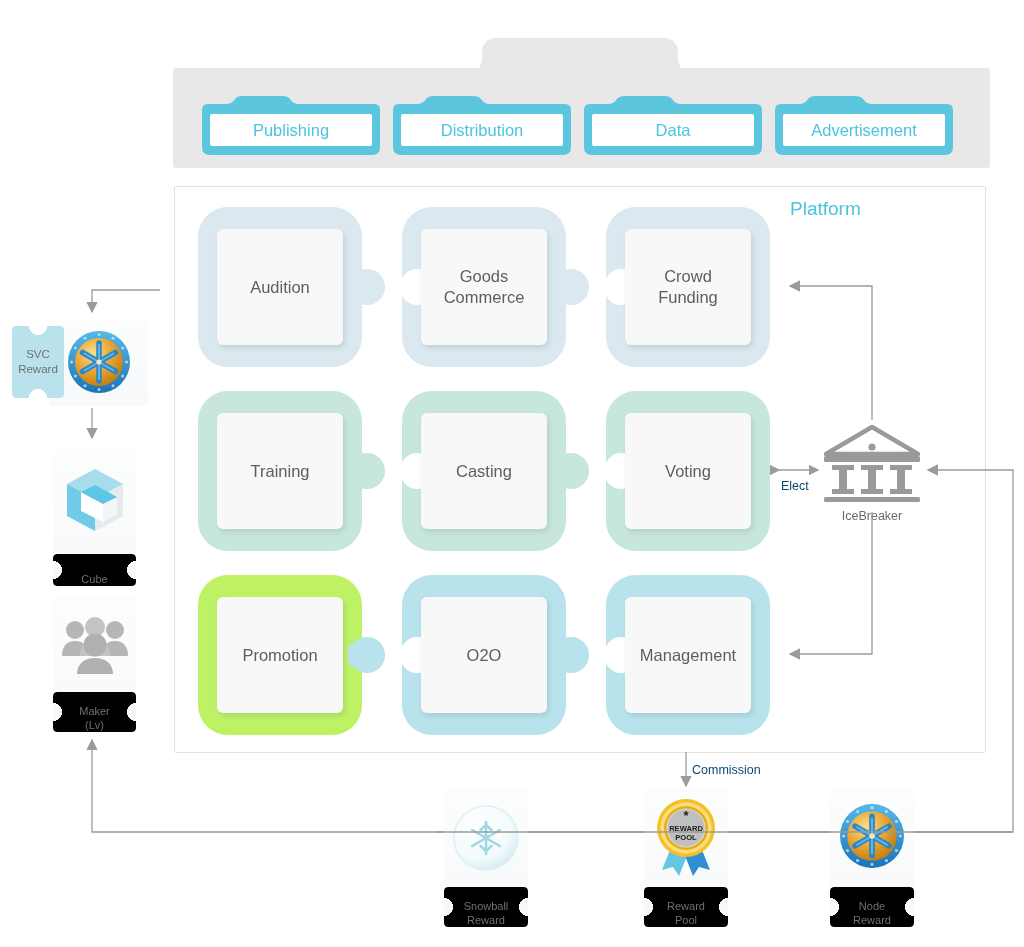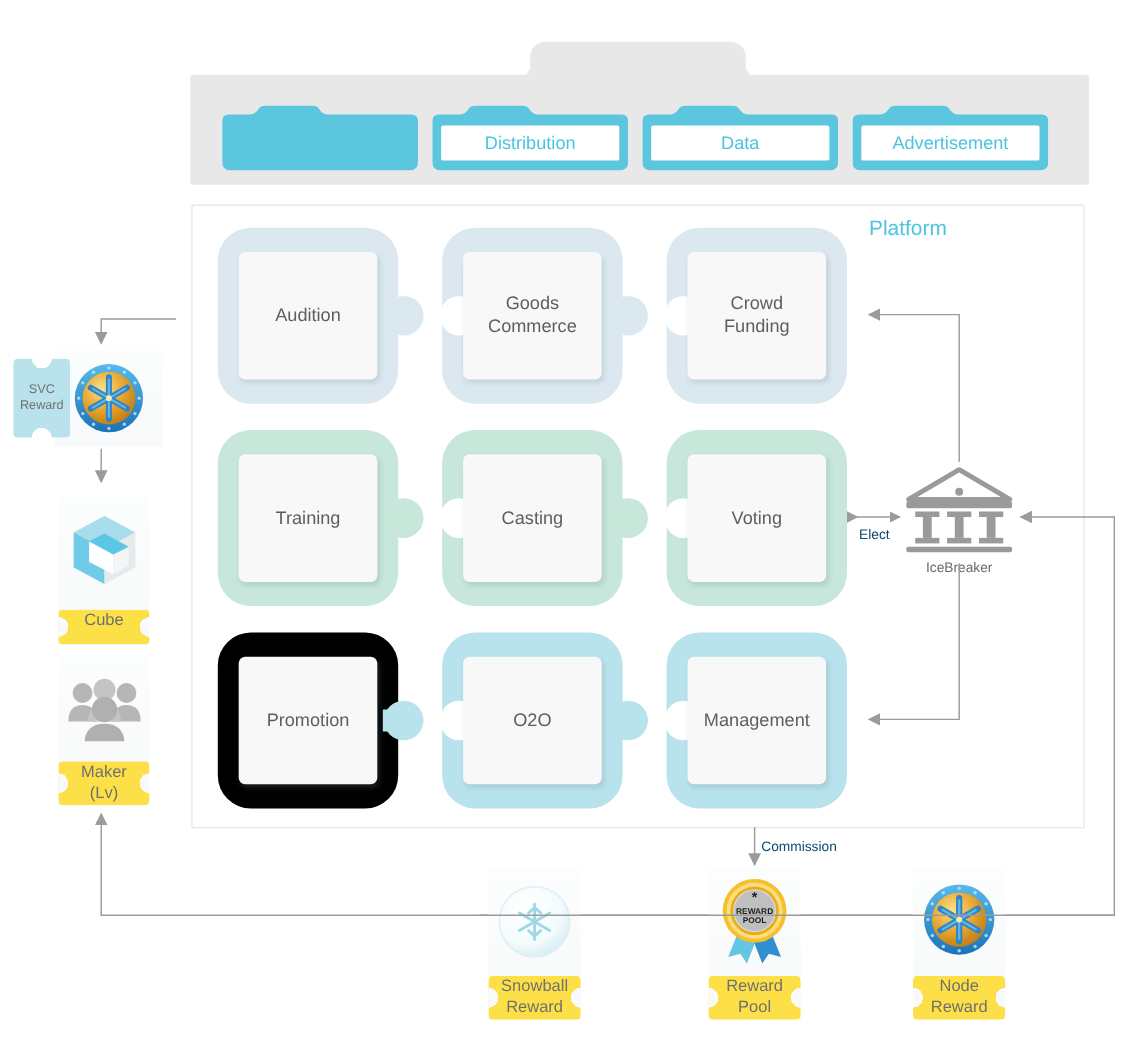--- a/index.html
+++ b/index.html
@@ -92,23 +92,23 @@
   }
 
   
   .tokencard{position:absolute;}
   .tokenbody{
     position:absolute;left:0;top:0;width:100%;
     background:linear-gradient(180deg,#fcfdfd 0%,#f7f9fa 100%);
   }
   .ticket{
     position:absolute;left:0;width:100%;
-    background:#fde047;
-    display:flex;align-items:flex-start;justify-content:center;
-    text-align:center;font-size:15px;color:#707070;line-height:1.28;
+    background:#000000;
+    display:flex;align-items:flex-end;justify-content:center;
+    text-align:center;font-size:11px;color:#707070;line-height:1.28;
     -webkit-mask-image:
       radial-gradient(circle 9px at 0 50%, transparent 9px, #000 9px),
       radial-gradient(circle 9px at 100% 50%, transparent 9px, #000 9px);
     -webkit-mask-composite:source-in;
     mask-image:
       radial-gradient(circle 9px at 0 50%, transparent 9px, #000 9px),
       radial-gradient(circle 9px at 100% 50%, transparent 9px, #000 9px);
     mask-composite:intersect;
     border-radius:4px;
   }
@@ -141,20 +141,21 @@
 
 <div id="canvas">
 
   <div id="bm-tab"></div>
   <div id="bm-panel"></div>
 
   <div class="folder" style="left:202px;">
     <svg class="tabtop" viewBox="0 0 178 59" preserveAspectRatio="none">
       <path d="M0 14 Q0 8 6 8 L24 8 Q30 8 33 3 Q35 0 41 0 L80 0 Q86 0 88 3 Q91 8 97 8 L172 8 Q178 8 178 14 L178 51 Q178 59 170 59 L8 59 Q0 59 0 51 Z" fill="#5bc6de"></path>
     </svg>
+    <div class="flabel">Publishing</div>
   </div>
   <div class="folder" style="left:393px;">
     <svg class="tabtop" viewBox="0 0 178 59" preserveAspectRatio="none">
       <path d="M0 14 Q0 8 6 8 L24 8 Q30 8 33 3 Q35 0 41 0 L80 0 Q86 0 88 3 Q91 8 97 8 L172 8 Q178 8 178 14 L178 51 Q178 59 170 59 L8 59 Q0 59 0 51 Z" fill="#5bc6de"></path>
     </svg>
     <div class="flabel">Distribution</div>
   </div>
   <div class="folder" style="left:584px;">
     <svg class="tabtop" viewBox="0 0 178 59" preserveAspectRatio="none">
       <path d="M0 14 Q0 8 6 8 L24 8 Q30 8 33 3 Q35 0 41 0 L80 0 Q86 0 88 3 Q91 8 97 8 L172 8 Q178 8 178 14 L178 51 Q178 59 170 59 L8 59 Q0 59 0 51 Z" fill="#5bc6de"></path>
@@ -209,21 +210,21 @@
     <div class="pcell" style="left:408px;background:#dbe8f0;">
       <div class="notch"></div>
       <div class="notchneck"></div>
       <div class="inner">
         <span><span>Crowd</span><br><span>Funding</span></span>
       </div>
     </div>
   </div>
 
   <div class="prow" style="left:198px;top:575px;width:572px;">
-    <div class="pcell" style="left:0;background:#000000;">
+    <div class="pcell" style="left:0;background:#bef264;">
       <div class="knob" style="left:151px;background:#b8e2ec;"></div>
       <div class="knobneck" style="left:150px;background:#b8e2ec;"></div>
       <div class="inner">Promotion</div>
     </div>
     <div class="pcell" style="left:204px;background:#b8e2ec;">
       <div class="notch"></div>
       <div class="notchneck"></div>
       <div class="knob" style="left:151px;background:#b8e2ec;"></div>
       <div class="knobneck" style="left:150px;background:#b8e2ec;"></div>
       <div class="inner">O2O</div>

